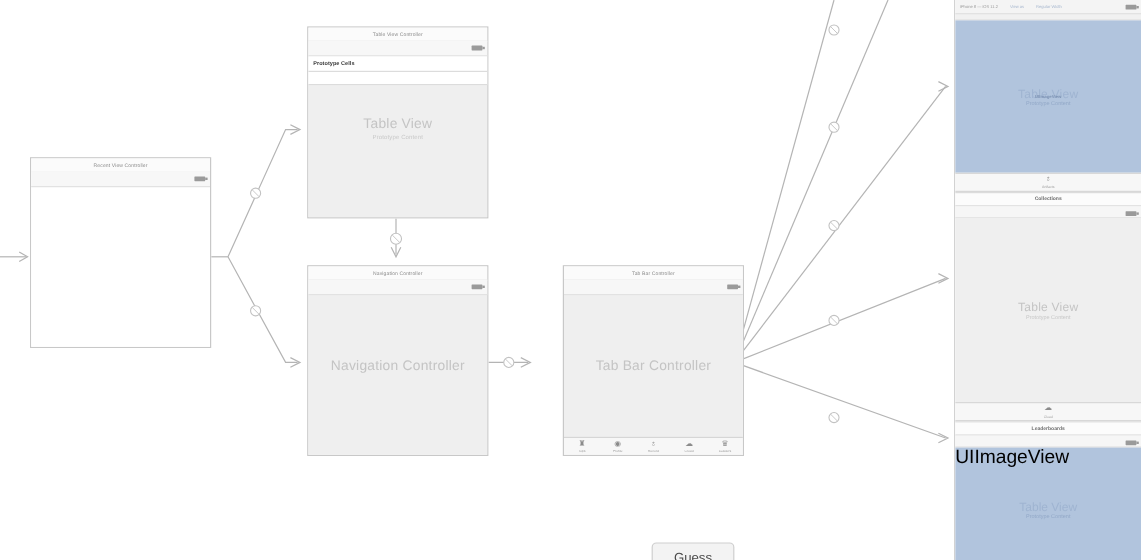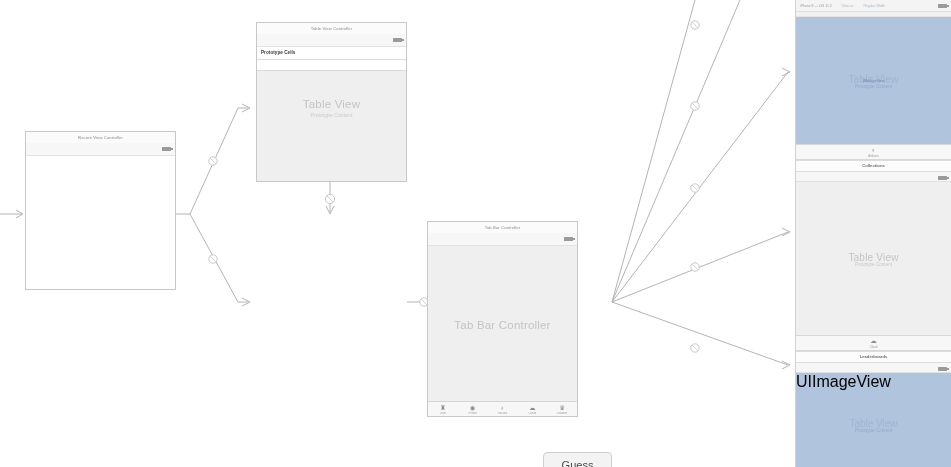--- a/index.html
+++ b/index.html
@@ -54,21 +54,21 @@
 
   
   #scene-recent{left:25px;top:131px;width:151px;height:159px;}
   #scene-recent .scene-body{background:#ffffff;}
 
   
   #scene-nav{left:256px;top:221px;width:151px;height:159px;}
   #scene-nav .scene-body{background:#efefef;}
 
   
-  #scene-tab{left:427px;top:221px;width:151px;height:196px;}
+  #scene-tab{left:469px;top:221px;width:151px;height:159px;}
   #scene-tab .scene-body{background:#efefef;}
   .tabbar{
     position:absolute;left:0;right:0;bottom:0;height:14px;
     background:#f7f7f7;border-top:1px solid #d6d6d6;
     display:flex;align-items:center;
   }
   .tabitem{flex:1;text-align:center;line-height:1;}
   .tabitem .glyph{font-size:6.5px;color:#8b8b8b;display:block;line-height:7px;}
   .tabitem .cap{font-size:2.9px;color:#a0a0a0;display:block;margin-top:1px;white-space:nowrap;overflow:hidden;}
 
@@ -186,20 +186,31 @@
 
   <div class="scene" id="scene-recent">
     <div class="scene-title">Recent View Controller</div>
     <div class="scene-body">
       <div class="statusbar">
         <span class="battery"></span>
       </div>
     </div>
   </div>
 
+  <div class="scene" id="scene-nav">
+    <div class="scene-title">Navigation Controller</div>
+    <div class="scene-body">
+      <div class="statusbar">
+        <span class="battery"></span>
+      </div>
+      <div class="placeholder">
+        <div class="big">Navigation Controller</div>
+      </div>
+    </div>
+  </div>
 
   <div class="scene" id="scene-tab">
     <div class="scene-title">Tab Bar Controller</div>
     <div class="scene-body">
       <div class="statusbar">
         <span class="battery"></span>
       </div>
       <div class="placeholder">
         <div class="big">Tab Bar Controller</div>
       </div>

